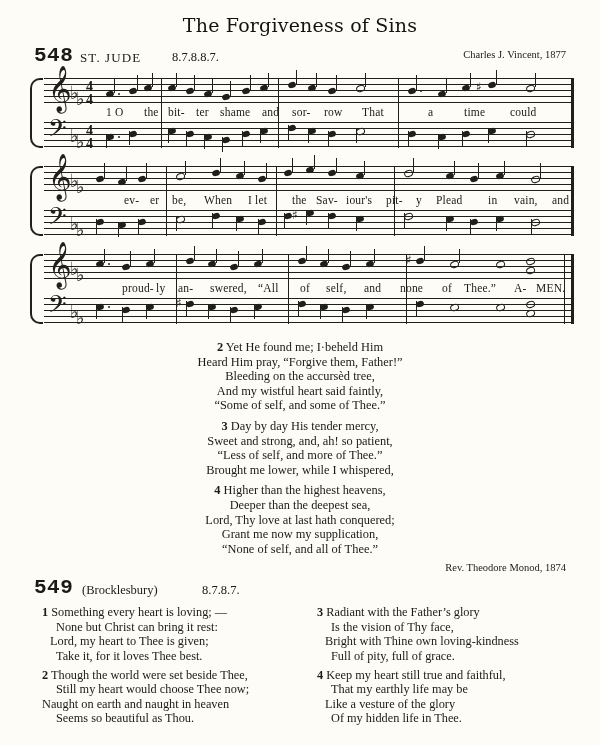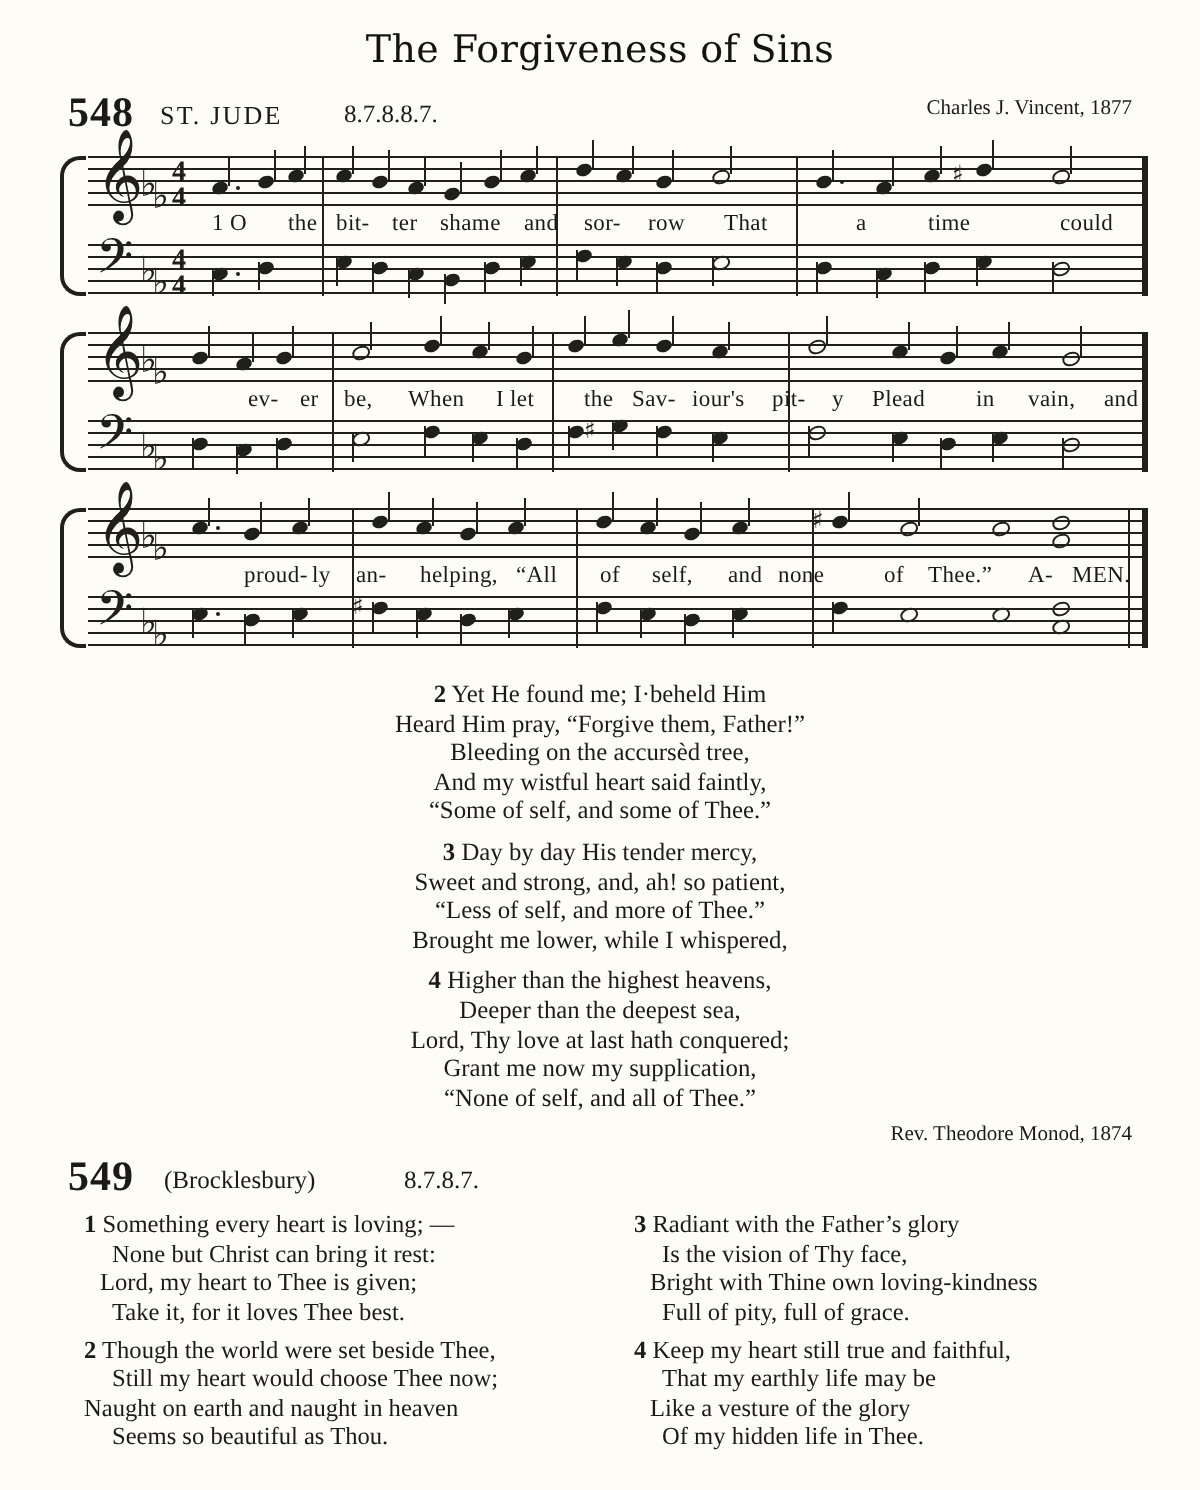--- a/index.html
+++ b/index.html
@@ -27,21 +27,21 @@
 
   
   .tune-line {
     position:relative;
     margin:10px 34px 0 34px;
     height:22px;
   }
   .hymn-num {
     font-size:21px;
     font-weight:bold;
-    font-family:Liberation Serif, serif;
+    font-family:Liberation Mono, monospace;
     position:absolute; left:0; top:-2px;
     letter-spacing:0.5px;
   }
   .tune-name {
     position:absolute; left:46px; top:4px;
     font-size:13px;
     letter-spacing:1.1px;
     font-variant:small-caps;
     text-transform:uppercase;
   }
@@ -317,21 +317,21 @@
       <span style="left:100px;">the</span>
       <span style="left:124px;">bit-</span>
       <span style="left:152px;">ter</span>
       <span style="left:176px;">shame</span>
       <span style="left:218px;">and</span>
       <span style="left:248px;">sor-</span>
       <span style="left:280px;">row</span>
       <span style="left:318px;">That</span>
       <span style="left:384px;">a</span>
       <span style="left:420px;">time</span>
-      <span style="left:466px;margin-left:20px;">could</span>
+      <span style="left:466px;">could</span>
     </div>
   </div>
 
   <div class="system s2">
     <div class="brace"></div>
     <div class="staff upper">
       <div class="ln"></div>
         <div class="ln"></div>
         <div class="ln"></div>
         <div class="ln"></div>
@@ -531,26 +531,26 @@
       <div class="stem" style="left:390px; top:51px; height:15px;"></div>
     <div class="note open" style="left:424px; top:54px;"></div>
     <div class="note open" style="left:470px; top:54px;"></div>
     <div class="note open" style="left:500px; top:51px;"></div>
     <div class="note open" style="left:500px; top:60px;"></div>
 
     <div class="lyrics">
       <span style="left:78px;">proud-</span>
       <span style="left:112px;">ly</span>
       <span style="left:134px;">an-</span>
-      <span style="left:166px;">helping,</span>
+      <span style="left:166px;">swered,</span>
       <span style="left:214px;">“All</span>
       <span style="left:256px;">of</span>
       <span style="left:282px;">self,</span>
       <span style="left:320px;">and</span>
-      <span style="left:345px;">none</span>
+      <span style="left:356px;">none</span>
       <span style="left:398px;">of</span>
       <span style="left:420px;">Thee.”</span>
       <span style="left:470px;">A-</span>
       <span style="left:492px;">MEN.</span>
     </div>
   </div>
 
   <div class="verses">
     <div class="verse">
       <div class="vline"><span class="vnum">2</span> <span>Yet He found me; I·beheld Him</span></div>

